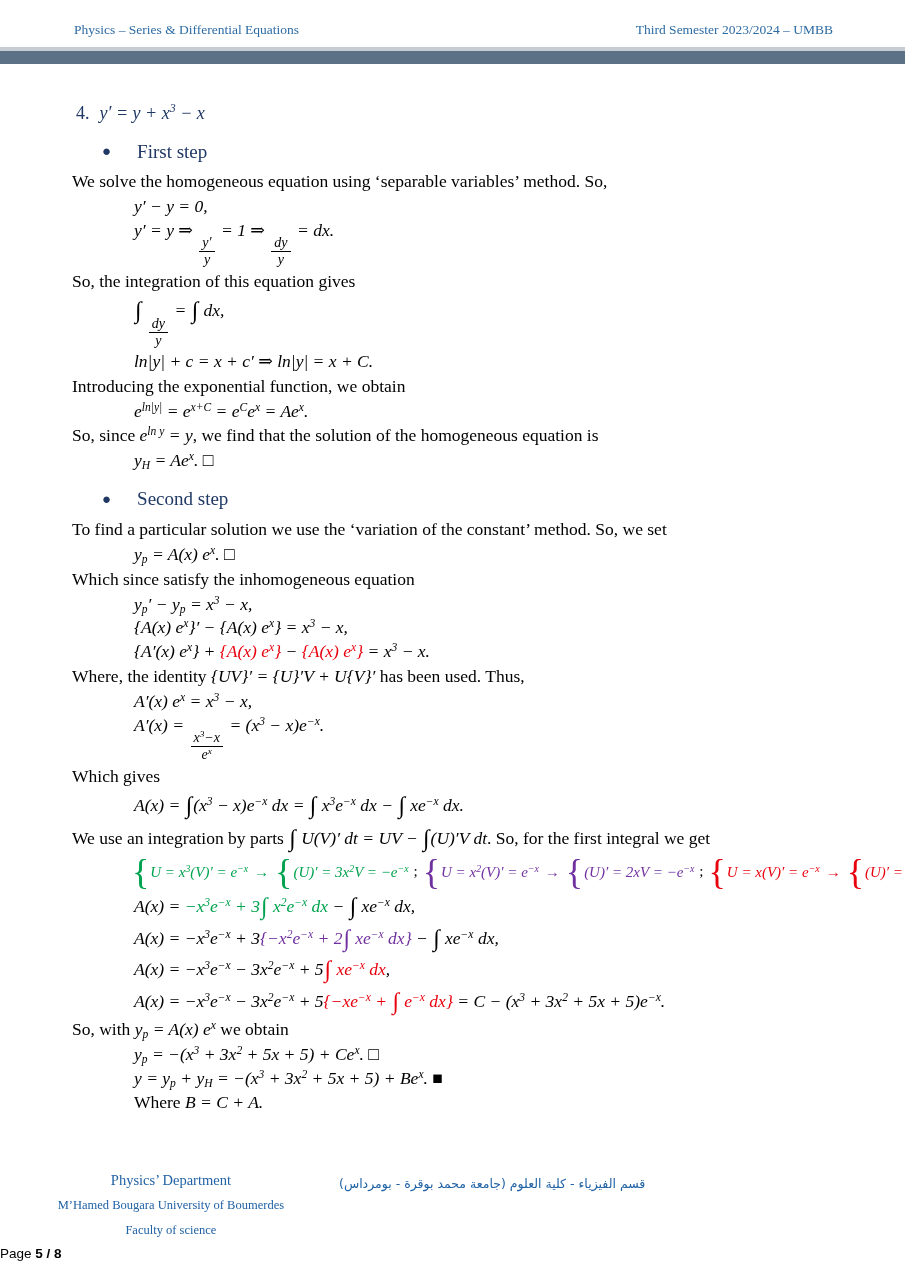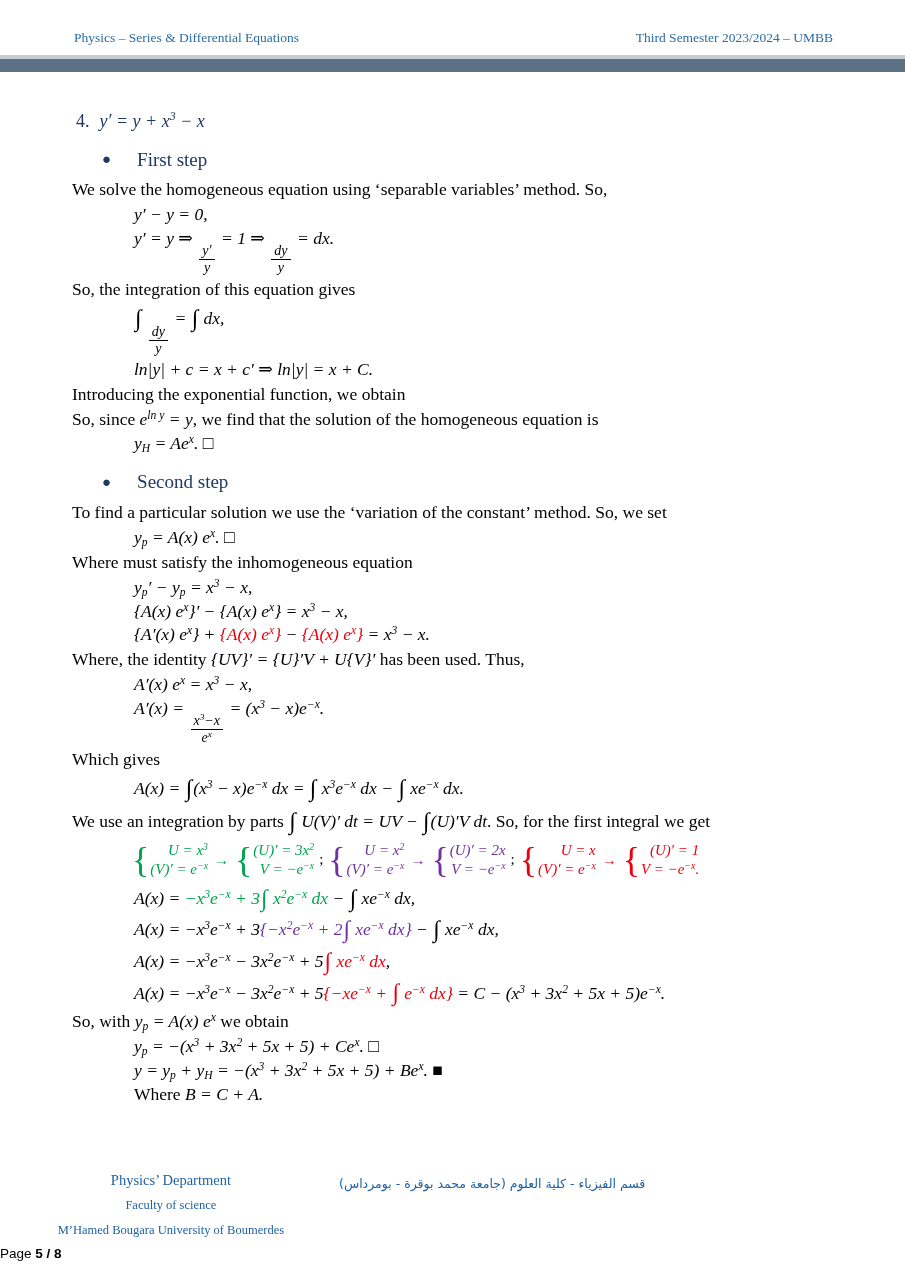--- a/index.html
+++ b/index.html
@@ -3,21 +3,21 @@
 <meta charset="utf-8">
 <style>
   html,body{margin:0;padding:0;}
   body{
     width:905px;height:1280px;background:#ffffff;overflow:hidden;position:relative;
     font-family:"Liberation Serif","DejaVu Serif",serif;color:#000;
   }
   .page{position:relative;width:905px;height:1280px;}
   .hdr{
     display:flex;justify-content:space-between;align-items:flex-end;
-    padding:30px 72px 0 74px;color:var(--blue);font-size:13.5px;
+    padding:22px 72px 0 74px;color:var(--blue);font-size:13.5px;
   }
   .bar{
     height:17px;margin-top:9px;width:100%;
     background:linear-gradient(to bottom,var(--barlight) 0 4px,var(--bar) 4px);
   }
   .content{padding:38px 40px 0 72px;font-size:17.5px;line-height:1.25;}
   .item{margin:0 0 10px 4px;font-size:18px;color:var(--navy);}
   .item .num{font-style:normal;margin-right:10px;}
   .bullet{margin:15px 0 8px 30px;color:var(--navy);font-size:19px;display:flex;align-items:center;}
   .bullet .dot{font-size:15px;margin-right:26px;}
@@ -32,21 +32,21 @@
   sup,sub{font-size:66%;line-height:0;}
   sup{vertical-align:0.55em;}
   sub{vertical-align:-0.3em;}
   .frac{display:inline-flex;flex-direction:column;vertical-align:-0.8em;text-align:center;
         font-size:0.8em;line-height:1.15;margin:0 2px;}
   .fn{border-bottom:1.3px solid currentColor;padding:0 3px;display:block;}
   .fd{padding:0 3px;display:block;}
   .int{font-size:1.35em;font-style:italic;padding:0 1px;vertical-align:-0.08em;}
   .sys{display:inline-flex;align-items:center;margin:0 2px;vertical-align:middle;}
   .sys .br{font-size:2.4em;line-height:0.8;font-style:normal;margin-right:1px;font-weight:400;}
-  .sys .col{display:inline-flex;flex-direction:column;align-items:flex-end;line-height:1.25;font-style:italic;}
+  .sys .col{display:inline-flex;align-items:flex-start;line-height:1.25;font-style:italic;}
   .sys .arrow{margin:0 6px;font-style:normal;}
   .sep{margin:0 3px;}
   .footer{position:absolute;top:1172px;left:8px;width:100%;display:flex;color:var(--fblue);}
   .fleft{width:36%;text-align:center;}
   .fcenter{width:29%;text-align:center;padding-top:24px;}
   .fright{width:35%;text-align:center;padding-top:4px;}
   .f1{font-size:14.5px;margin-bottom:9px;}
   .f2{font-size:12.5px;margin-bottom:10px;}
   .f3{font-size:14.5px;}
   .fa1{font-size:15px;margin-bottom:21px;font-family:"DejaVu Sans",sans-serif;}
@@ -79,29 +79,30 @@
             <span class="fn">dy</span>
             <span class="fd">y</span>
           </span> = dx.</span></div>
       <div class="p"><span class="t">So, the integration of this equation gives</span></div>
       <div class="eq"><span class="m"><span class="int">∫</span> <span class="frac">
             <span class="fn">dy</span>
             <span class="fd">y</span>
           </span> = <span class="int">∫</span> dx,</span></div>
       <div class="eq"><span class="m">ln|y| + c = x + c′ ⇒ ln|y| = x + C.</span></div>
       <div class="p"><span class="t">Introducing the exponential function, we obtain</span></div>
+      <div class="eq"><span class="m">e<sup>ln|y|</sup> = e<sup>x+C</sup> = e<sup>C</sup>e<sup>x</sup> = Ae<sup>x</sup>.</span></div>
       <div class="p"><span class="t">So, since </span><span class="m">e<sup>ln y</sup> = y</span><span class="t">, we find that the solution of the homogeneous equation is</span></div>
       <div class="eq"><span class="m">y<sub>H</sub> = Ae<sup>x</sup>.</span><span class="t"> □</span></div>
       <div class="bullet">
         <span class="dot">●</span>
         <span>Second step</span>
       </div>
       <div class="p"><span class="t">To find a particular solution we use the ‘variation of the constant’ method. So, we set</span></div>
       <div class="eq"><span class="m">y<sub>p</sub> = A(x) e<sup>x</sup>.</span><span class="t"> □</span></div>
-      <div class="p"><span class="t">Where must satisfy the inhomogeneous equation</span></div>
+      <div class="p"><span class="t">Which since satisfy the inhomogeneous equation</span></div>
       <div class="eq"><span class="m">y<sub>p</sub>′ − y<sub>p</sub> = x<sup>3</sup> − x,</span></div>
       <div class="eq"><span class="m">{A(x) e<sup>x</sup>}′ − {A(x) e<sup>x</sup>} = x<sup>3</sup> − x,</span></div>
       <div class="eq"><span class="m">{A′(x) e<sup>x</sup>} + </span><span class="m seg-r">{A(x) e<sup>x</sup>}</span><span class="m"> − </span><span class="m seg-r">{A(x) e<sup>x</sup>}</span><span class="m"> = x<sup>3</sup> − x.</span></div>
       <div class="p"><span class="t">Where, the identity </span><span class="m">{UV}′ = {U}′V + U{V}′</span><span class="t"> has been used. Thus,</span></div>
       <div class="eq"><span class="m">A′(x) e<sup>x</sup> = x<sup>3</sup> − x,</span></div>
       <div class="eq"><span class="m">A′(x) = <span class="frac">
             <span class="fn">x<sup>3</sup>−x</span>
             <span class="fd">e<sup>x</sup></span>
           </span> = (x<sup>3</sup> − x)e<sup>−x</sup>.</span></div>
       <div class="p"><span class="t">Which gives</span></div>
@@ -150,22 +151,22 @@
       <div class="eq"><span class="m">A(x) = −x<sup>3</sup>e<sup>−x</sup> − 3x<sup>2</sup>e<sup>−x</sup> + 5</span><span class="m seg-r">{−xe<sup>−x</sup> + <span class="int">∫</span> e<sup>−x</sup> dx}</span><span class="m"> = C − (x<sup>3</sup> + 3x<sup>2</sup> + 5x + 5)e<sup>−x</sup>.</span></div>
       <div class="p"><span class="t">So, with </span><span class="m">y<sub>p</sub> = A(x) e<sup>x</sup></span><span class="t"> we obtain</span></div>
       <div class="eq"><span class="m">y<sub>p</sub> = −(x<sup>3</sup> + 3x<sup>2</sup> + 5x + 5) + Ce<sup>x</sup>.</span><span class="t"> □</span></div>
       <div class="eq"><span class="m">y = y<sub>p</sub> + y<sub>H</sub> = −(x<sup>3</sup> + 3x<sup>2</sup> + 5x + 5) + Be<sup>x</sup>.</span><span class="t"> ■</span></div>
       <div class="eq"><span class="t">Where </span><span class="m">B = C + A.</span></div>
     </div>
 
   <div class="footer">
     <div class="fleft">
       <div class="f1">Physics’ Department</div>
+      <div class="f2">M’Hamed Bougara University of Boumerdes</div>
       <div class="f2">Faculty of science</div>
-      <div class="f2">M’Hamed Bougara University of Boumerdes</div>
     </div>
     <div class="fright" dir="rtl">
       <div class="fa2">قسم الفيزياء - كلية العلوم (جامعة محمد بوقرة - بومرداس)</div>
     </div>
   </div>
 
   <div class="pagenum">
     <span>Page</span>
     <b>5 / 8</b>
   </div>

